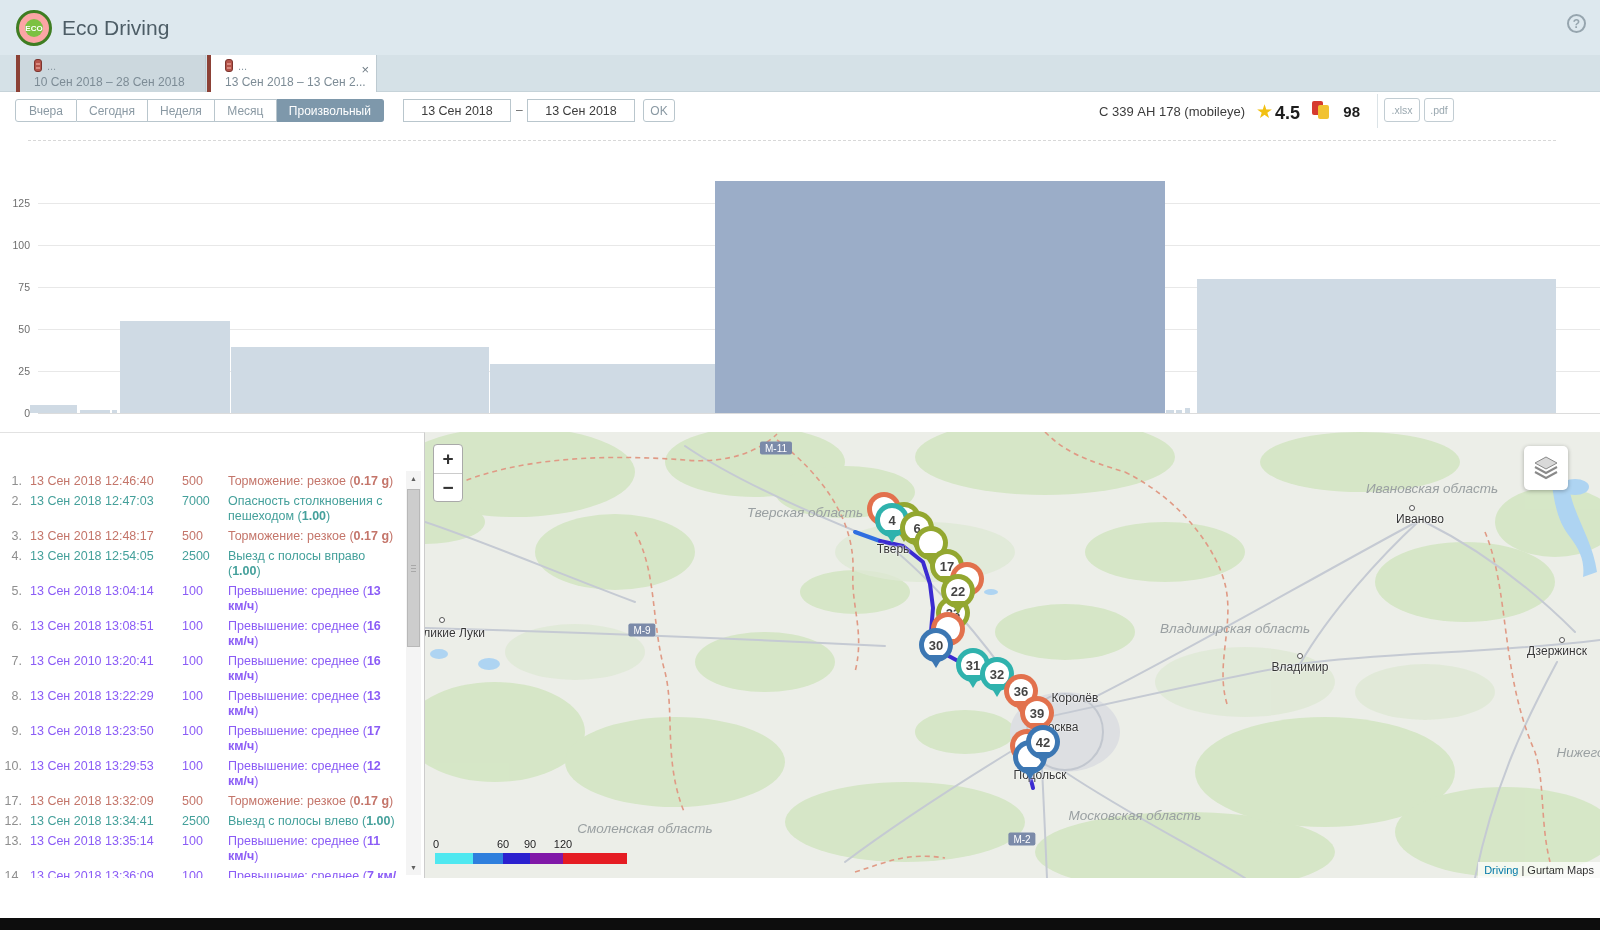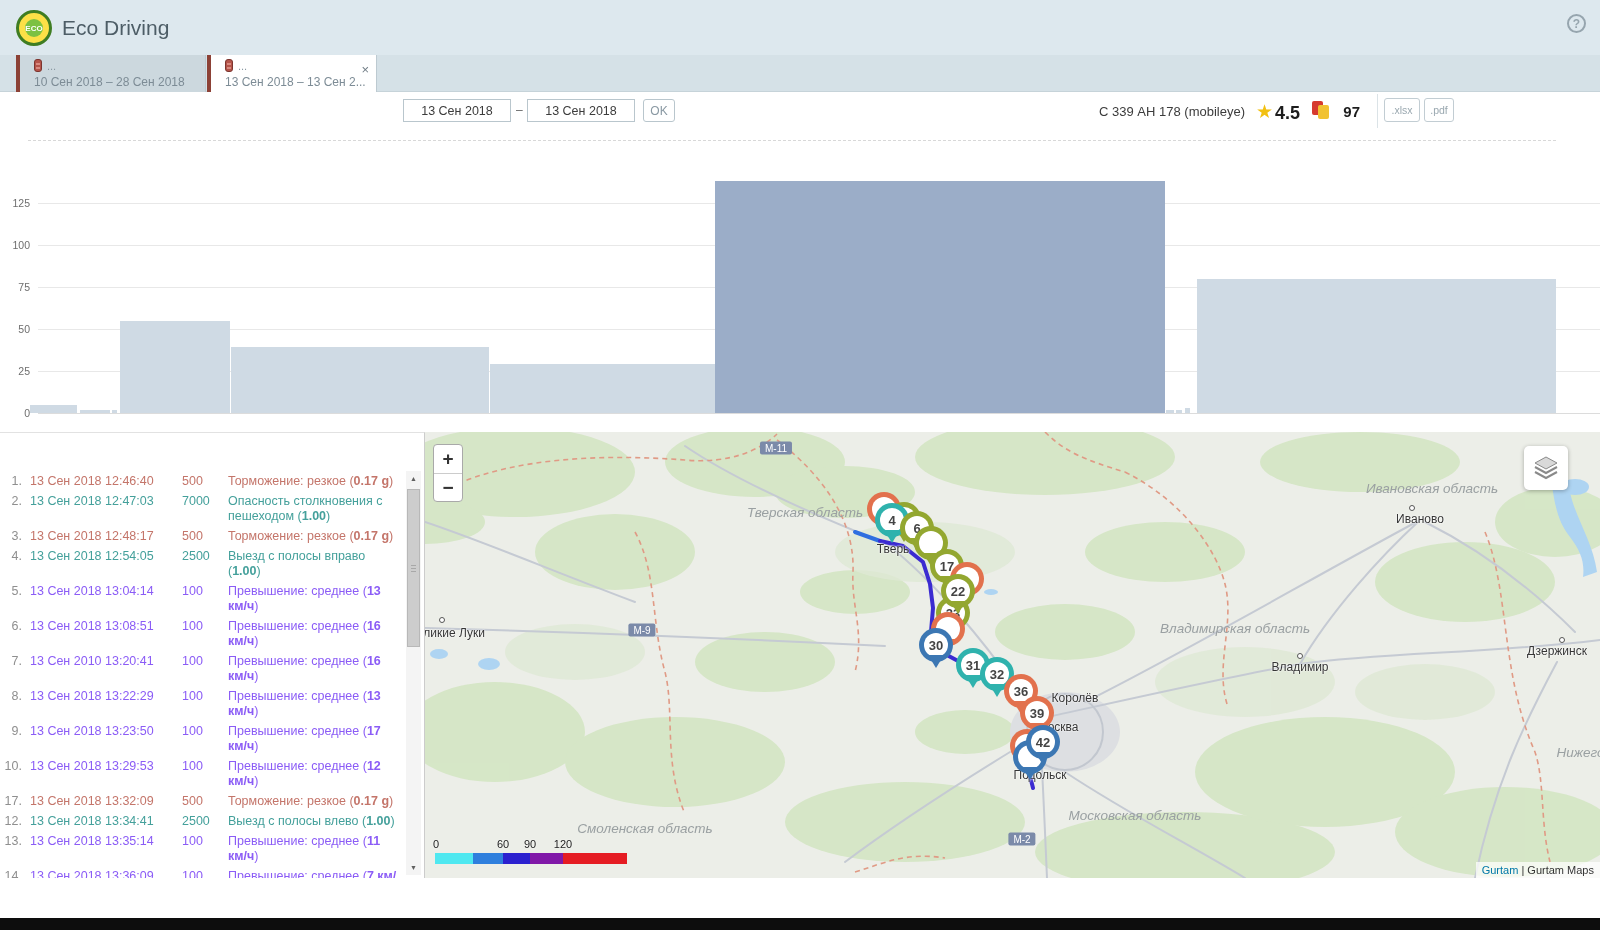--- a/index.html
+++ b/index.html
@@ -2,21 +2,21 @@
 <html><head>
 <meta charset="utf-8">
 <style>
   * { margin:0; padding:0; box-sizing:border-box; }
   html,body { width:1600px; height:930px; background:#fff; font-family:"Liberation Sans", sans-serif; overflow:hidden; }
   .screen { position:relative; width:1600px; height:930px; background:#fff; overflow:hidden; }
 
   
   .header { position:absolute; left:0; top:0; width:1600px; height:55px; background:#dde8ee; }
   .logo { position:absolute; left:16px; top:10px; width:36px; height:36px; border-radius:50%;
-          background:#fde047; border:3px solid #3f7d22; }
+          background:#fca5a5; border:3px solid #3f7d22; }
   .logo .hub { position:absolute; left:6px; top:6px; right:6px; bottom:6px; border-radius:50%;
           background:#7cc142; color:#fff; font-size:8px; font-weight:bold; display:flex; align-items:center; justify-content:center; }
   .app-title { position:absolute; left:62px; top:16px; font-size:21px; color:#4d5d66; font-weight:500; }
   .help { position:absolute; right:14px; top:14px; width:19px; height:19px; border:2px solid #96a5ae; border-radius:50%;
           color:#96a5ae; font-size:12px; font-weight:bold; display:flex; align-items:center; justify-content:center; cursor:pointer; }
 
   
   .tabbar { position:absolute; left:0; top:55px; width:1600px; height:37px; background:#d5e1e7; border-bottom:1px solid #c6d3d9; }
   .tab { position:absolute; top:0; height:37px; padding:3px 8px 3px 10px; background:#ccd8de; border-right:1px solid #bdcad1; cursor:pointer; }
   .tab.active { background:#fff; }
@@ -149,32 +149,39 @@
         <span class="veh-ico"></span>
         <span class="dots">...</span>
       </div>
       <div class="l2" style="padding-left:8px;">13 Сен 2018  –  13 Сен 2...</div>
       <div class="close">×</div>
     </div>
     <div class="tab-add">+</div>
   </div>
 
   <div class="toolbar">
+    <div class="range-group" id="range-buttons">
+        <div class="rbtn">Вчера</div>
+        <div class="rbtn">Сегодня</div>
+        <div class="rbtn">Неделя</div>
+        <div class="rbtn">Месяц</div>
+        <div class="rbtn selected">Произвольный</div>
+      </div>
     <div class="date-box" style="left:403px;">13 Сен 2018</div>
     <div class="date-sep" style="left:516px;">–</div>
     <div class="date-box" style="left:527px;">13 Сен 2018</div>
     <div class="ok-btn" style="left:643px;">OK</div>
     <div class="veh-label">С 339 АН 178 (mobileye)</div>
     <div class="star">★</div>
     <div class="rating">4.5</div>
     <div class="cards">
         <span class="c red"></span>
         <span class="c yel"></span>
       </div>
-    <div class="viol-count">97</div>
+    <div class="viol-count">98</div>
     <div class="tb-div"></div>
     <div class="exp-btn" style="right:180px; width:36px;">.xlsx</div>
     <div class="exp-btn" style="right:146px; width:30px;">.pdf</div>
   </div>
 
   <div class="chart" id="chart">
     <div class="topdash"></div>
   <div class="gridline zero" style="top: 283px;"></div>
       <div class="ytick" style="top: 277px;">0</div>
       <div class="gridline" style="top: 241px;"></div>
@@ -473,18 +480,18 @@
         </div>
       <div class="barrow" id="legend-bar">
           <span class="seg" style="width: 38px; background: rgb(79, 232, 240);"></span>
           <span class="seg" style="width: 30px; background: rgb(47, 127, 221);"></span>
           <span class="seg" style="width: 27px; background: rgb(43, 32, 207);"></span>
           <span class="seg" style="width: 33px; background: rgb(128, 24, 168);"></span>
           <span class="seg" style="width: 64px; background: rgb(229, 28, 35);"></span>
         </div>
     </div>
 
-    <div class="attrib"><span class="lf">Gurtam</span><span> | </span><span>Gurtam Maps</span></div>
+    <div class="attrib"><span class="lf">Driving</span><span> | </span><span>Gurtam Maps</span></div>
   </div>
 
   <div class="bottom-gap"></div>
   <div class="bottom-bar"></div>
 </div>
 
 </body></html>

